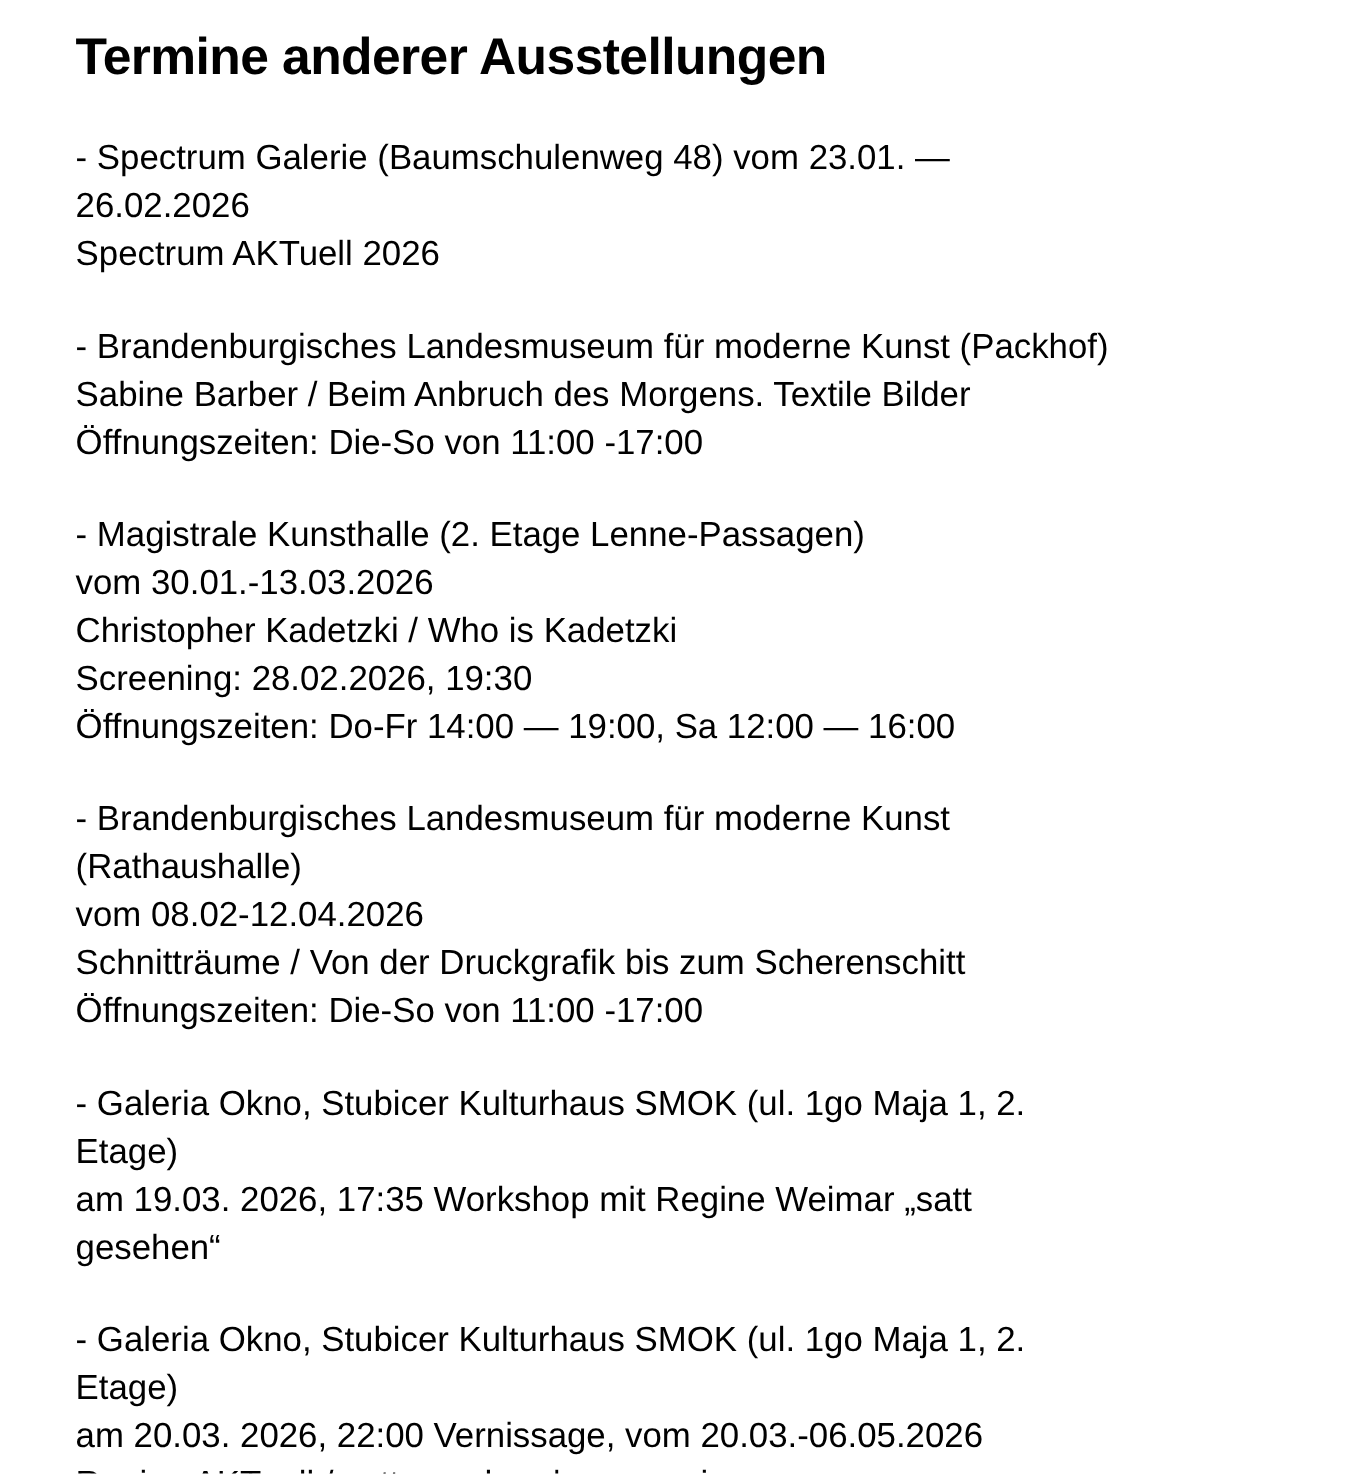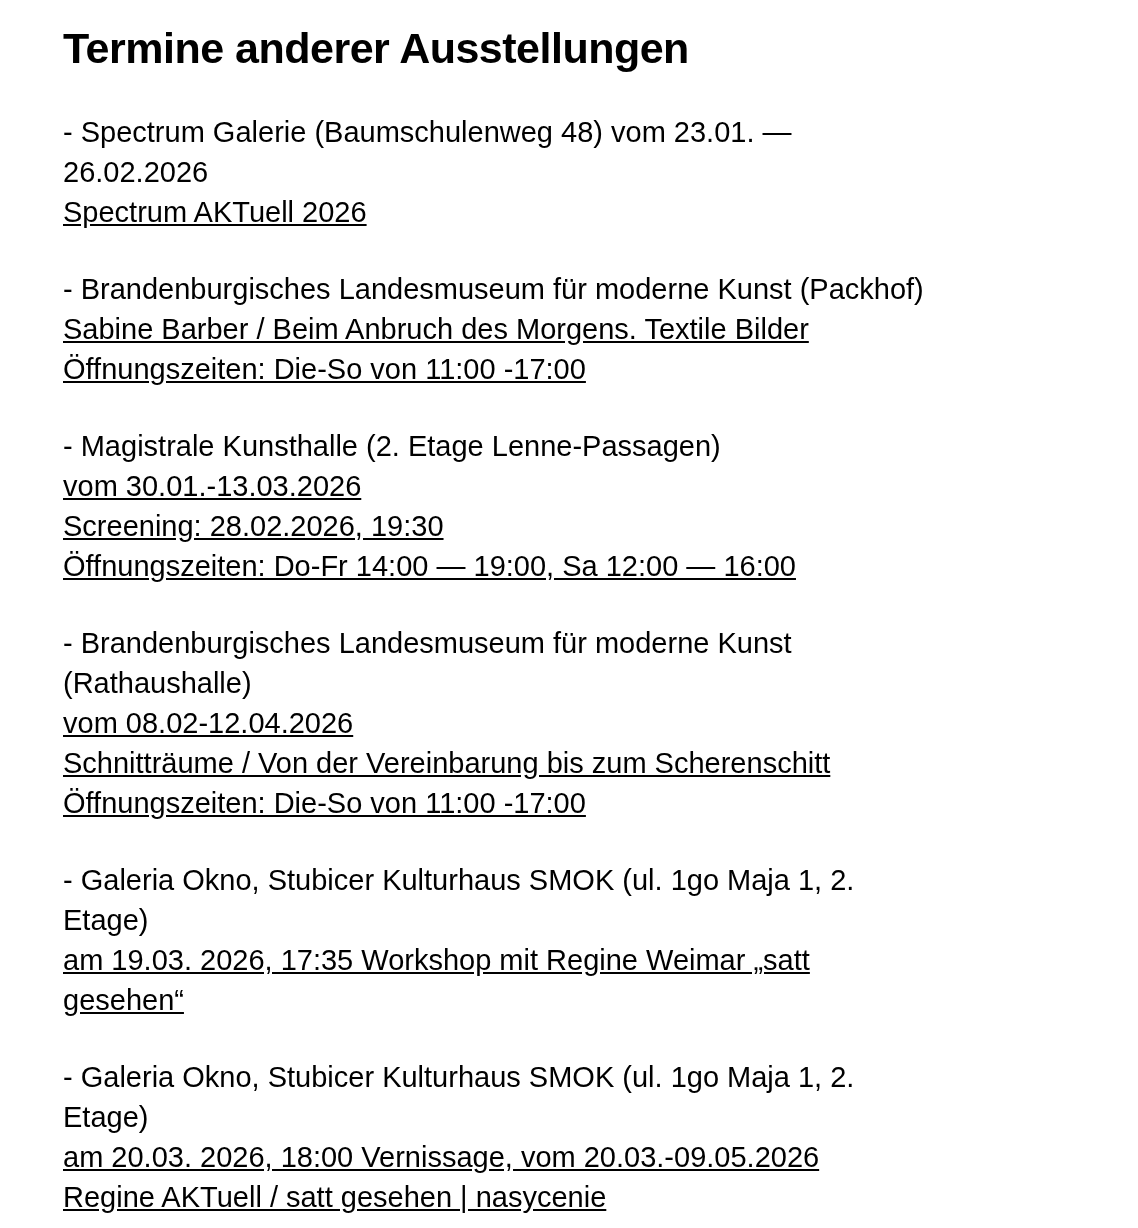--- a/index.html
+++ b/index.html
@@ -33,21 +33,20 @@
     line-height: 40px;
     color: #000000;
   }
   .entry-heading {
     display: block;
     font-weight: normal;
   }
   .entry-line {
     display: block;
     font-weight: normal;
-    text-decoration: underline;
   }
 </style>
 </head>
 <body>
 
 <main class="page">
   <h1 class="page-title">Termine anderer Ausstellungen</h1>
 
   <section id="entry-list">
   <p class="entry">
@@ -57,35 +56,36 @@
 
   <p class="entry">
     <span class="entry-heading">- Brandenburgisches Landesmuseum für moderne Kunst (Packhof)</span>
         <span class="entry-line">Sabine Barber / Beim Anbruch des Morgens. Textile Bilder</span>
         <span class="entry-line">Öffnungszeiten: Die-So von 11:00 -17:00</span>
       </p>
 
   <p class="entry">
     <span class="entry-heading">- Magistrale Kunsthalle (2. Etage Lenne-Passagen)</span>
   <span class="entry-line">vom 30.01.-13.03.2026</span>
+        <span class="entry-line">Christopher Kadetzki / Who is Kadetzki</span>
         <span class="entry-line">Screening: 28.02.2026, 19:30</span>
         <span class="entry-line">Öffnungszeiten: Do-Fr 14:00 — 19:00, Sa 12:00 — 16:00</span>
       </p>
 
   <p class="entry">
     <span class="entry-heading">- Brandenburgisches Landesmuseum für moderne Kunst (Rathaushalle)</span>
   <span class="entry-line">vom 08.02-12.04.2026</span>
-        <span class="entry-line">Schnitträume / Von der Vereinbarung bis zum Scherenschitt</span>
+        <span class="entry-line">Schnitträume / Von der Druckgrafik bis zum Scherenschitt</span>
         <span class="entry-line">Öffnungszeiten: Die-So von 11:00 -17:00</span>
       </p>
 
   <p class="entry">
     <span class="entry-heading">- Galeria Okno, Stubicer Kulturhaus SMOK (ul. 1go Maja 1, 2. Etage)</span>
   <span class="entry-line">am 19.03. 2026, 17:35 Workshop mit Regine Weimar „satt gesehen“</span>
       </p>
 
   <p class="entry">
     <span class="entry-heading">- Galeria Okno, Stubicer Kulturhaus SMOK (ul. 1go Maja 1, 2. Etage)</span>
-  <span class="entry-line">am 20.03. 2026, 18:00 Vernissage, vom 20.03.-09.05.2026</span>
+  <span class="entry-line">am 20.03. 2026, 22:00 Vernissage, vom 20.03.-06.05.2026</span>
         <span class="entry-line">Regine AKTuell / satt gesehen | nasycenie</span>
       </p>
 </section>
 </main>
 
 </body></html>

